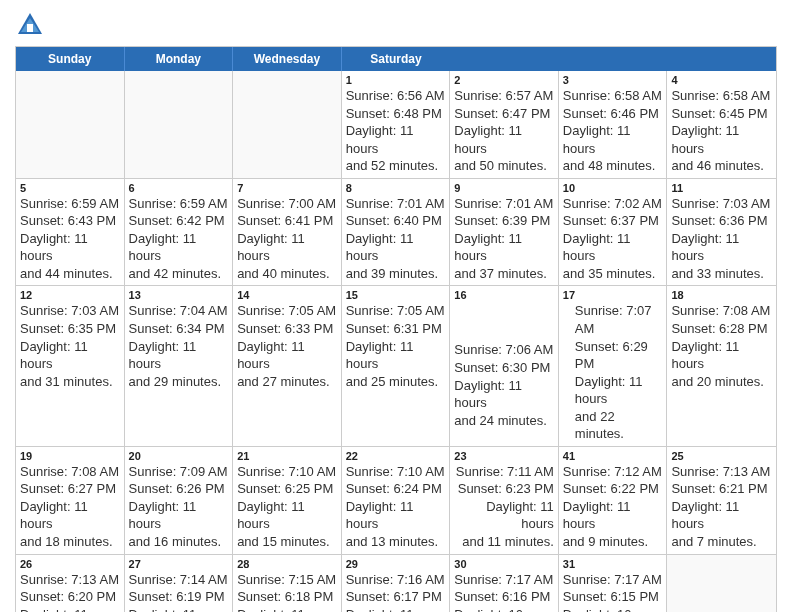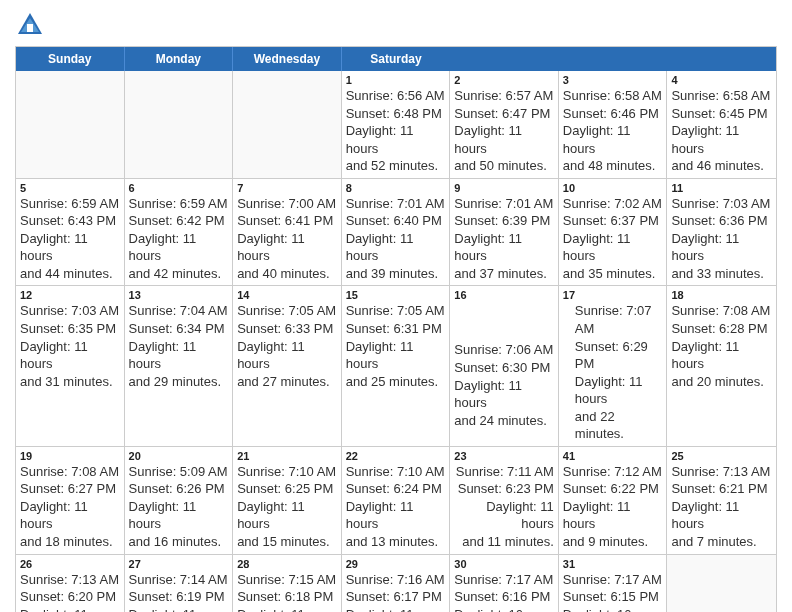--- a/index.html
+++ b/index.html
@@ -283,21 +283,21 @@
         <div class="cal-row">
           <div class="cal-cell">
             <div class="day-num">19</div>
             <div class="day-info" style="white-space: pre-line;">Sunrise: 7:08 AM
 Sunset: 6:27 PM
 Daylight: 11 hours
 and 18 minutes.</div>
           </div>
           <div class="cal-cell">
             <div class="day-num">20</div>
-            <div class="day-info" style="white-space: pre-line;">Sunrise: 5:09 AM
+            <div class="day-info" style="white-space: pre-line;">Sunrise: 7:09 AM
 Sunset: 6:26 PM
 Daylight: 11 hours
 and 16 minutes.</div>
           </div>
           <div class="cal-cell">
             <div class="day-num">21</div>
             <div class="day-info" style="white-space: pre-line;">Sunrise: 7:10 AM
 Sunset: 6:25 PM
 Daylight: 11 hours
 and 15 minutes.</div>

